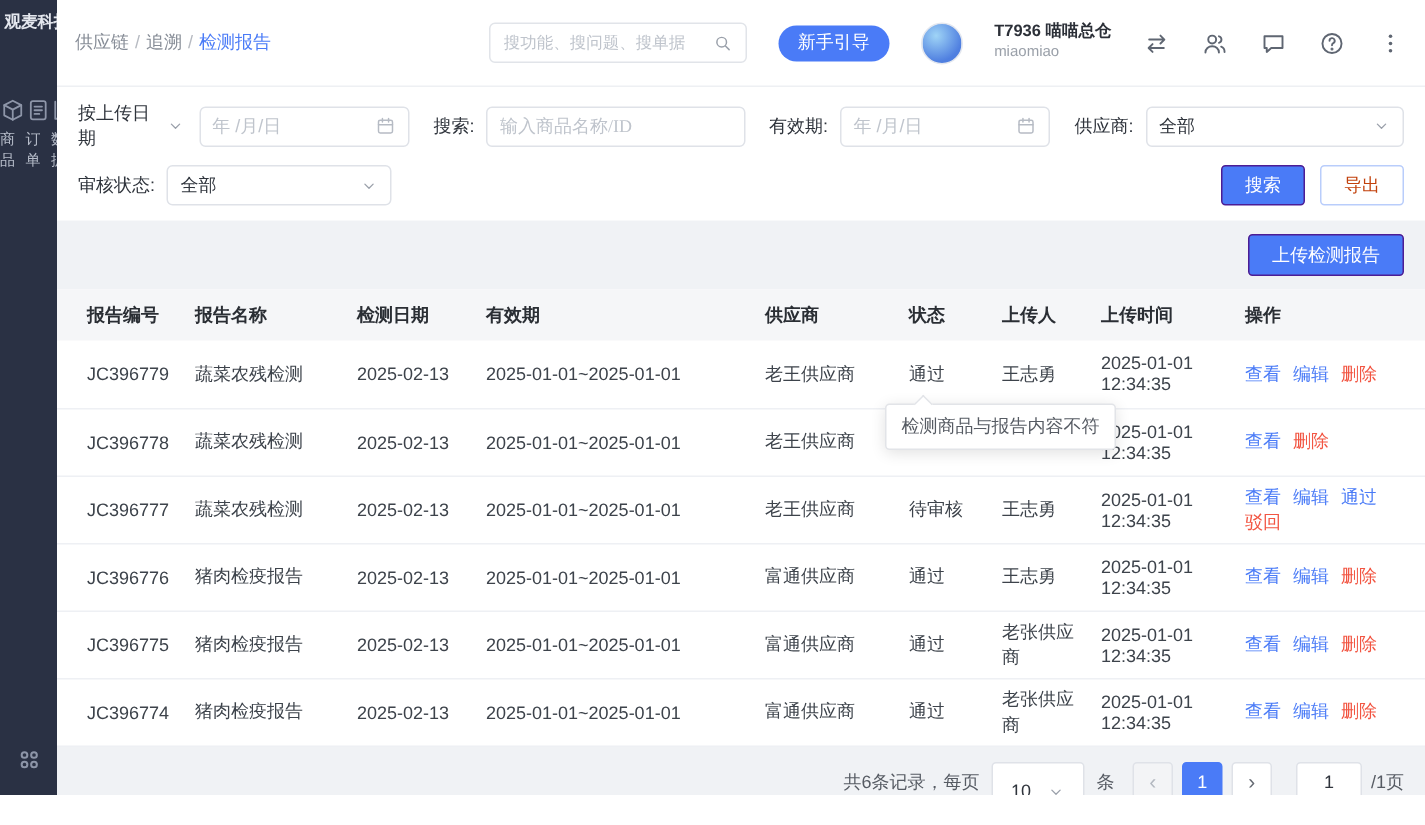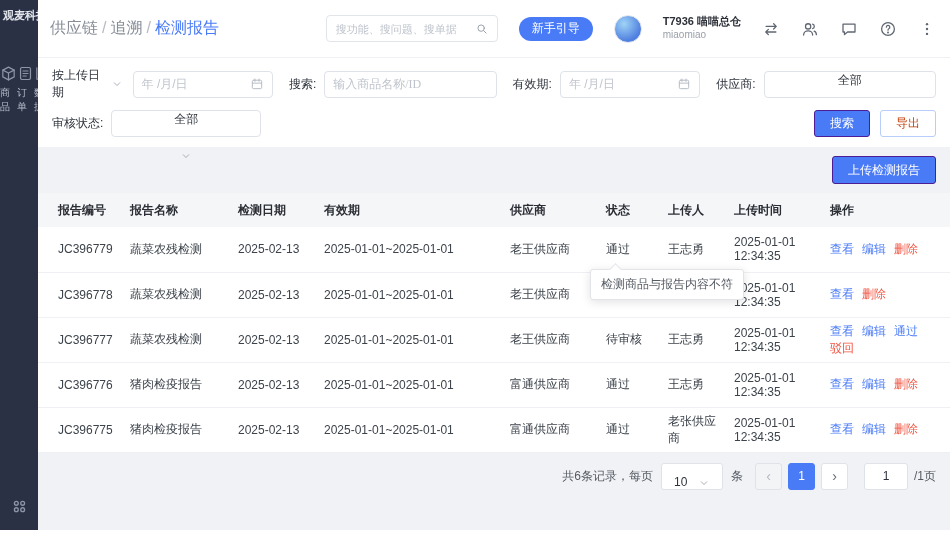--- a/index.html
+++ b/index.html
@@ -17,21 +17,21 @@
   .nav-item.active { color:#5b8bff; }
   .nav-item.active .nav-label { color:#ffffff; }
   .nav-icon { width:17px; height:17px; display:block; }
   .sidebar-bottom { margin-top:auto; margin-bottom:14px; color:#8d95a8; }
   .sidebar-bottom .nav-icon { width:19px; height:19px; }
 
   
   .main { flex:1; min-width:0; display:flex; flex-direction:column; background:#f0f2f5; }
 
   .topbar { background:#fff; height:58px; flex-shrink:0; display:flex; align-items:center; padding:0 14px 0 12px; border-bottom:1px solid #eef0f3; }
-  .breadcrumb { font-size:16px; color:#878d97; white-space:nowrap; }
+  .breadcrumb { font-size:12px; color:#878d97; white-space:nowrap; }
   .bc-sep { margin:0 4px; color:#b6bac1; }
   .bc-last { color:#4a7bf7; }
   .topbar-right { margin-left:auto; display:flex; align-items:center; gap:21px; }
   .search-box { position:relative; width:172px; height:27px; border:1px solid #e1e4e9; border-radius:4px; display:flex; align-items:center; padding:0 28px 0 9px; background:#fff; }
   .search-box input { border:none; outline:none; width:100%; font-size:11px; color:#333; font-family:inherit; }
   .search-box input::placeholder { color:#bfc4cc; }
   .s-icon { position:absolute; right:8px; top:6px; width:14px; height:14px; color:#9aa0aa; }
   .guide-btn { background:#4a7bf7; color:#fff; border:none; border-radius:13px; height:24px; padding:0 13px; font-size:12px; cursor:pointer; font-family:inherit; }
   .avatar { width:28px; height:28px; border-radius:50%; background:radial-gradient(circle at 35% 30%, #9fd4f6, #4f7fe0 70%); border:1px solid #e3e7ef; }
   .user-block { line-height:1.25; }
@@ -46,21 +46,21 @@
   .date-type { display:flex; align-items:center; gap:3px; color:#2f343c; cursor:pointer; padding-right:2px; }
   .chev { width:12px; height:12px; color:#9aa0aa; flex-shrink:0; }
   .f-box { height:27px; border:1px solid #dfe2e8; border-radius:4px; background:#fff; display:flex; align-items:center; justify-content:space-between; padding:0 8px; gap:22px; }
   .ph { color:#bfc4cc; }
   .val { color:#2f343c; }
   .cal-icon { width:14px; height:14px; color:#b6bbc4; flex-shrink:0; }
   .date-box { width:148px; }
   .text-box { width:182px; padding:0 8px; }
   .text-box input { border:none; outline:none; width:100%; font-size:12px; font-family:Liberation Serif, serif; color:#333; }
   .text-box input::placeholder { color:#bfc4cc; }
-  .sel-box { width:150px; cursor:pointer;flex-direction:column; }
+  .sel-box { width:150px; cursor:pointer; }
   .sel-supplier { width:182px; }
   .f-label { color:#2f343c; margin-left:8px; white-space:nowrap; }
   .btn { height:27px; padding:0 15px; border-radius:3px; font-size:12px; cursor:pointer; font-family:inherit; }
   .btn-primary { background:#4a7bf7; border:1px solid #4c1d95; color:#fff; }
   .btn-outline { background:#fff; border:1px solid #b9cdfb; color:#c2410c; }
   .filter-actions { margin-left:auto; display:flex; gap:10px; }
 
   
   .upload-row { display:flex; justify-content:flex-end; padding:9px 14px; flex-shrink:0; }
   .upload-row .btn { height:28px; }
@@ -365,20 +365,31 @@
               <td>JC396775</td>
               <td>猪肉检疫报告</td>
               <td>2025-02-13</td>
               <td>2025-01-01~2025-01-01</td>
               <td>富通供应商</td>
               <td>通过</td>
               <td>老张供应商</td>
               <td>2025-01-01 12:34:35</td>
               <td><span class="link">查看</span><span class="link">编辑</span><span class="link danger">删除</span></td>
             </tr>
+            <tr>
+              <td>JC396774</td>
+              <td>猪肉检疫报告</td>
+              <td>2025-02-13</td>
+              <td>2025-01-01~2025-01-01</td>
+              <td>富通供应商</td>
+              <td>通过</td>
+              <td>老张供应商</td>
+              <td>2025-01-01 12:34:35</td>
+              <td><span class="link">查看</span><span class="link">编辑</span><span class="link danger">删除</span></td>
+            </tr>
           </tbody>
       </table>
       <div class="tooltip">检测商品与报告内容不符</div>
     </div>
 
     <div class="pager-row">
       <span>共6条记录，每页</span>
       <div class="page-size">
         <span class="val">10</span>
         <span class="chev">

